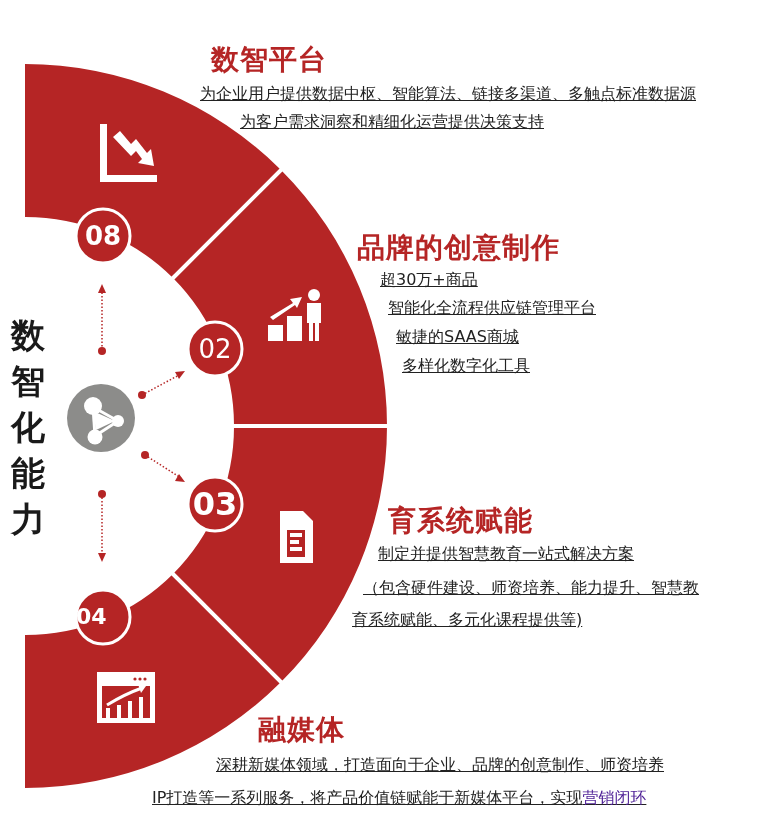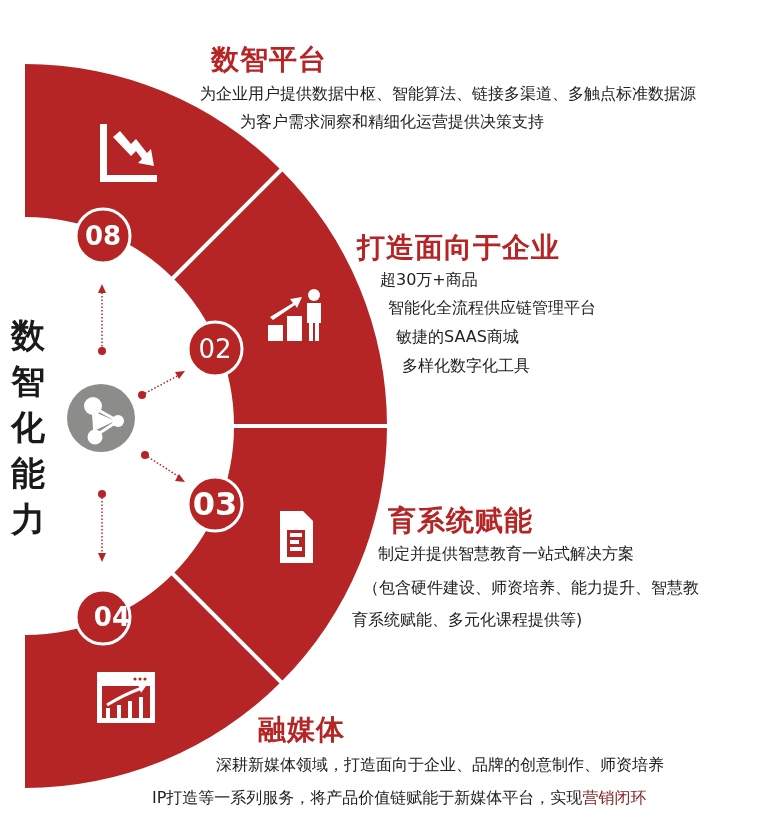--- a/index.html
+++ b/index.html
@@ -5,22 +5,22 @@
   html, body { margin:0; padding:0; background:#ffffff; }
   body { width:780px; height:825px; position:relative; overflow:hidden;
          font-family:"DejaVu Sans","Liberation Sans",sans-serif; }
   svg.diagram { position:absolute; left:0; top:0; }
   .vtitle { position:absolute; left:8px; top:312px; width:40px;
             font-weight:bold; font-size:34px; line-height:46px; color:#1a1a1a;
             text-align:center; }
   .vtitle span { display:block; }
   .section-title { position:absolute; color:#b52525; font-weight:bold; font-size:28px;
                    letter-spacing:1px; white-space:nowrap; }
-  .line { position:absolute; color:#222; font-size:16px; white-space:nowrap; }
-  .watermark { color:#7f1d1d; }
+  .line { position:absolute; color:#222; font-size:16px; white-space:nowrap;text-decoration:underline; }
+  .watermark { color:#4c1d95; }
 </style>
 </head>
 <body>
 
 <svg class="diagram" width="780" height="825" viewBox="0 0 780 825">
 
   <path fill="#b52525" d="M25,64 A362,362 0 0 1 281,170 L173,278 A209,209 0 0 0 25,217 Z"></path>
   <path fill="#b52525" d="M281,170 A362,362 0 0 1 387,426 L234,426 A209,209 0 0 0 173,278 Z"></path>
   <path fill="#b52525" d="M387,426 A362,362 0 0 1 281,682 L173,574 A209,209 0 0 0 234,426 Z"></path>
   <path fill="#b52525" d="M281,682 A362,362 0 0 1 25,788 L25,635 A209,209 0 0 0 173,574 Z"></path>
@@ -109,35 +109,35 @@
     <circle cx="145" cy="455" r="4"></circle>
     <polygon points="185,482 175,481 179,474"></polygon>
     <circle cx="102" cy="494" r="4"></circle>
     <polygon points="102,562 98,553 106,553"></polygon>
   </g>
 </svg>
 
 <div style="position:absolute;left:76px;top:220px;width:54px;text-align:center;color:#fff;font-weight:bold;font-size:26px;line-height:32px;">08</div>
 <div style="position:absolute;left:188px;top:333px;width:54px;text-align:center;color:#fff;font-weight:normal;font-size:26px;line-height:32px;">02</div>
 <div style="position:absolute;left:188px;top:488px;width:54px;text-align:center;color:#fff;font-weight:bold;font-size:32px;line-height:32px;">03</div>
-<div style="position:absolute;left:76px;top:601px;width:54px;text-align:right;color:#fff;font-weight:bold;font-size:26px;line-height:32px;">04</div>
+<div style="position:absolute;left:76px;top:601px;width:54px;text-align:left;color:#fff;font-weight:bold;font-size:22px;line-height:32px;">04</div>
 
 <div class="vtitle">
   <span>数</span>
   <span>智</span>
   <span>化</span>
   <span>能</span>
   <span>力</span>
 </div>
 
 <div class="section-title" style="left:178px;top:41px;margin-left:33px;">数智平台</div>
 <div class="line" style="left:200px;top:84px;">为企业用户提供数据中枢、智能算法、链接多渠道、多触点标准数据源</div>
 <div class="line" style="left:240px;top:112px;">为客户需求洞察和精细化运营提供决策支持</div>
 
-<div class="section-title" style="left:357px;top:229px;">打造面向于企业</div>
+<div class="section-title" style="left:357px;top:229px;">品牌的创意制作</div>
 <div class="line" style="left:380px;top:270px;">超30万+商品</div>
 <div class="line" style="left:388px;top:298px;">智能化全流程供应链管理平台</div>
 <div class="line" style="left:396px;top:327px;">敏捷的SAAS商城</div>
 <div class="line" style="left:402px;top:356px;">多样化数字化工具</div>
 
 <div class="section-title" style="left:388px;top:502px;">育系统赋能</div>
 <div class="line" style="left:378px;top:544px;">制定并提供智慧教育一站式解决方案</div>
 <div class="line" style="left:363px;top:578px;">（包含硬件建设、师资培养、能力提升、智慧教</div>
 <div class="line" style="left:352px;top:610px;">育系统赋能、多元化课程提供等)</div>
 

